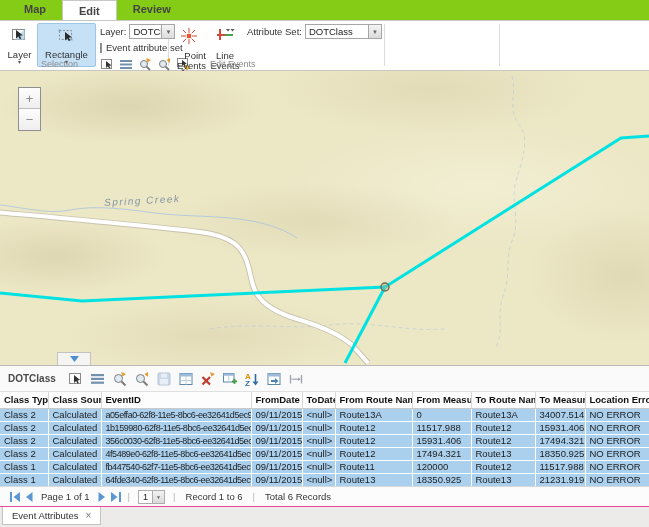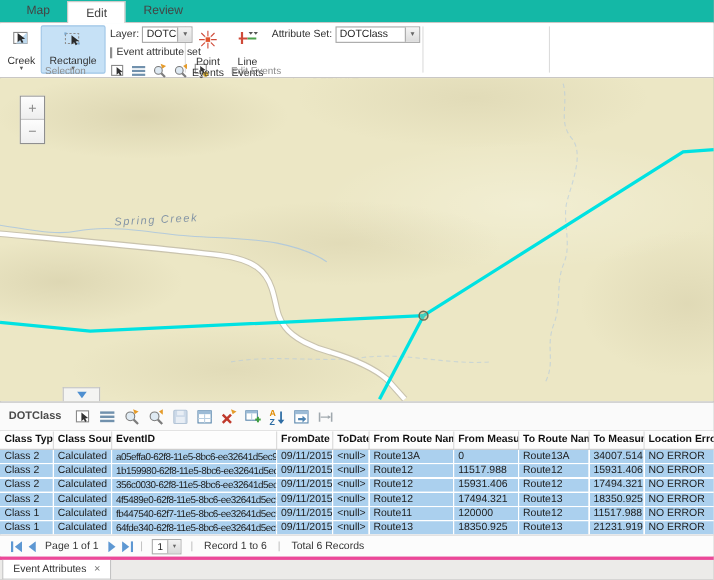--- a/index.html
+++ b/index.html
@@ -2,22 +2,22 @@
 <html><head>
 <meta charset="utf-8">
 <style>
   * { box-sizing: border-box; margin: 0; padding: 0; }
   html,body { background:#fff; }
   body { font-family: "Liberation Sans", sans-serif; }
   #app { position:relative; width:649px; height:527px; overflow:hidden; background:#fff;
          box-shadow: inset 0 0 0 1px #9e9e9e; }
 
   
-  .tabstrip { position:absolute; left:0; top:0; width:649px; height:21px; background:#14b8a6;
-              border-bottom:1px solid #c9c7c5; display:flex; align-items:center; padding-left:8px; }
+  .tabstrip { position:absolute; left:0; top:0; width:649px; height:21px; background:#84cc16;
+              border-bottom:1px solid #c9c7c5; display:flex; align-items:flex-start; padding-left:8px;font-weight:bold; }
   .rtab { font-size:11px; color:#444; padding:3px 16px 3px 16px; height:18px; cursor:default; }
   .rtab.active { background:#fff; border:1px solid #c9c7c5; border-bottom:none; height:20px; margin-bottom:-1px;
                  padding-top:4px; }
 
   
   .ribbon { position:absolute; left:0; top:21px; width:649px; height:50px; background:#fff;
             border-bottom:1px solid #c9c7c5; display:flex; align-items:stretch; }
   .rgroup { position:relative; display:flex; align-items:flex-start; padding:2px 2px 11px 2px; }
   .rgroup-label { position:absolute; bottom:1px; left:0; width:100%; text-align:left;
                   font-size:9px; color:#8d8d8d;margin-left:41px; }
@@ -87,21 +87,21 @@
   .pagination .pg { margin:4px 5px; white-space:nowrap; }
   .pgsep { color:#b8b8b8; margin:0 5px; }
   .pgbtn { display:flex; align-items:center; justify-content:center; width:14px; height:14px; }
   .pagebox { display:flex; align-items:center; height:14px; border:1px solid #adadad; background:#fff; margin:0 3px; }
   .pagebox .pbval { font-size:9px; color:#222; padding:0 4px; }
   .pagebox .pbbtn { width:12px; height:12px; background:linear-gradient(#f2f2f2,#dadada);
                     border-left:1px solid #adadad; display:flex; align-items:center; justify-content:center;
                     font-size:5px; color:#666; }
 
   .footer { position:absolute; left:0; top:506px; width:649px; height:21px; background:#ecebe9;
-            border-top:3px solid #ec4899; display:flex; align-items:flex-start; padding-left:2px; }
+            border-top:1px solid #ec4899; display:flex; align-items:flex-start; padding-left:2px; }
   .ftab { display:flex; align-items:center; gap:7px; background:#fff; border:1px solid #c3c3c3; border-top:none;
           height:18px; padding:0 9px; font-size:9.5px; color:#333; }
   .ftab .fclose { color:#777; font-size:10px; line-height:10px; }
 </style>
 </head>
 <body>
 
 <div id="app">
 
   <div class="tabstrip">
@@ -114,21 +114,21 @@
 
     <div class="rgroup" style="width:168px;">
       <div class="tool-btn" style="width:40px;">
         <span>
           <svg width="18" height="18" viewBox="0 0 18 18">
             <rect x="2.5" y="3.5" width="12" height="10" fill="#fff" stroke="#8a8a8a"></rect>
             <polygon points="14.5,3.5 14.5,13.5 4.5,13.5" fill="#bdd9ee"></polygon>
             <path d="M6,4 l0,8.5 l2.3,-2.1 l1.5,2.8 l1.5,-0.9 l-1.5,-2.6 l3,-0.4 z" fill="#2b2b2b"></path>
           </svg>
         </span>
-        <span class="tlabel">Creek</span>
+        <span class="tlabel">Layer</span>
         <span class="tcaret">▾</span>
       </div>
       <div class="tool-btn active" style="width:68px;">
         <span>
           <svg width="18" height="18" viewBox="0 0 18 18">
             <rect x="2.5" y="4.5" width="12" height="9" fill="none" stroke="#8f8f8f" stroke-dasharray="2,1.6"></rect>
             <rect x="1.5" y="3.5" width="2" height="2" fill="#7aa8cf"></rect>
             <rect x="13.5" y="12.5" width="2" height="2" fill="#7aa8cf"></rect>
             <path d="M8,6 l0,8.5 l2.3,-2.1 l1.5,2.8 l1.5,-0.9 l-1.5,-2.6 l3,-0.4 z" fill="#2b2b2b"></path>
           </svg>
@@ -197,21 +197,21 @@
           <svg width="20" height="20" viewBox="0 0 20 20">
             <g stroke="#cf4a38" stroke-width="1">
               <line x1="10" y1="2" x2="10" y2="18"></line>
                 <line x1="2" y1="10" x2="18" y2="10"></line>
               <line x1="4" y1="4" x2="16" y2="16"></line>
                 <line x1="16" y1="4" x2="4" y2="16"></line>
             </g>
             <rect x="7.5" y="7.5" width="5" height="5" fill="#e2552e" stroke="#fff" stroke-width="0.8"></rect>
           </svg>
         </span>
-        <span class="tlabel" style="text-align:center; line-height:10px;">Point Events</span>
+        <span class="tlabel" style="text-align:right; line-height:10px;">Point Events</span>
       </div>
       <div class="tool-btn" style="width:36px;">
         <span>
           <svg width="20" height="20" viewBox="0 0 20 20">
             <line x1="5" y1="3" x2="5" y2="14" stroke="#cf4a38" stroke-width="2"></line>
             <line x1="2" y1="9" x2="10" y2="9" stroke="#cf4a38" stroke-width="2"></line>
             <line x1="10" y1="9" x2="18" y2="9" stroke="#4ba04b" stroke-width="2"></line>
             <polygon points="11,3 15,3 13,5.5" fill="#555"></polygon>
             <polygon points="15.5,3 19.5,3 17.5,5.5" fill="#555"></polygon>
           </svg>

